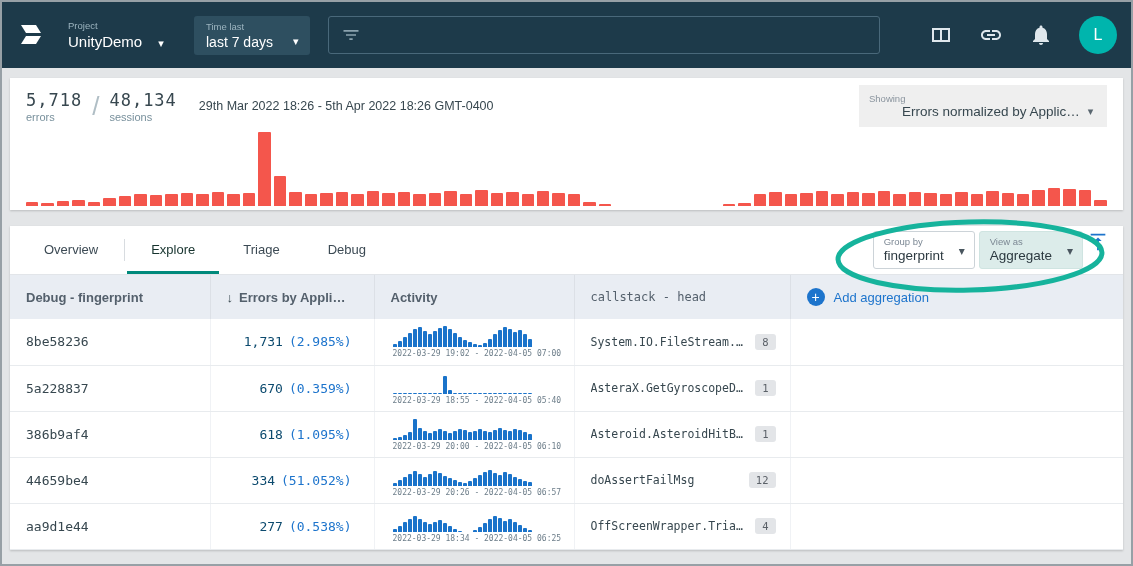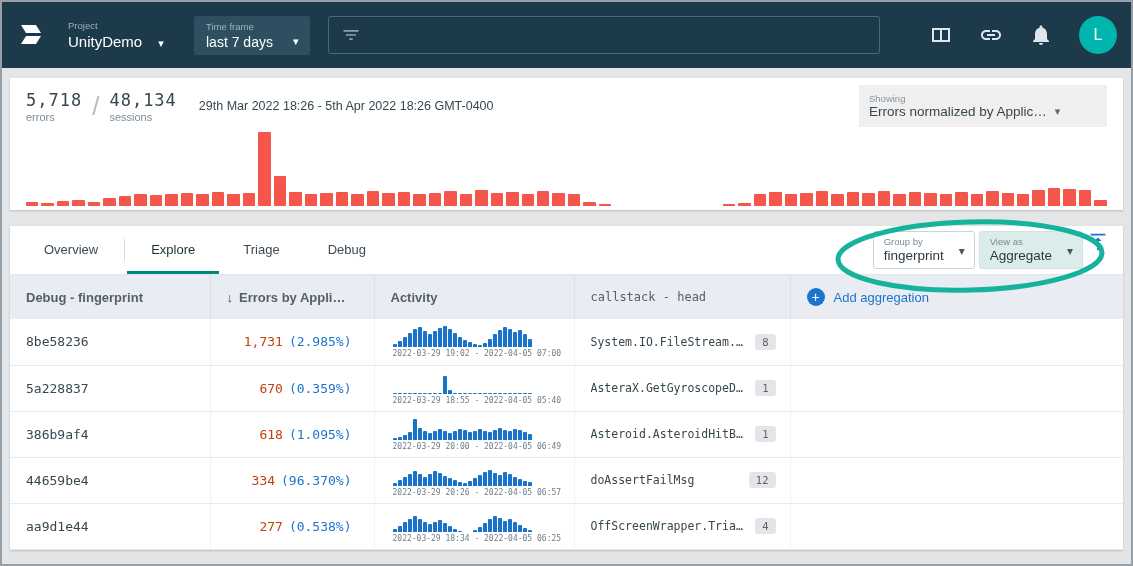--- a/index.html
+++ b/index.html
@@ -27,21 +27,21 @@
   
   .panel{background:#fff;margin:0 8px;box-shadow:0 1px 2px rgba(0,0,0,0.18);}
   .stats-panel{margin-top:10px;padding:8px 16px 4px;}
   .stats-row{display:flex;align-items:center;height:40px;}
   .stat-num{font-family:"DejaVu Sans Mono",monospace;font-size:17px;color:#37474f;letter-spacing:1px;}
   .stat-label{font-size:11px;color:#78909c;margin-top:1px;}
   .slash{font-size:26px;color:#b0bec5;margin:0 10px;font-weight:normal;}
   .date-range{margin-left:22px;font-size:12.5px;color:#37474f;}
   .showing{margin-left:auto;background:#efefef;padding:8px 10px;width:228px;cursor:pointer;}
   .showing-label{font-size:9.5px;color:#8a949e;}
-  .showing-value{font-size:13.5px;color:#37474f;display:flex;align-items:center;justify-content:flex-start;white-space:nowrap;}
+  .showing-value{font-size:13.5px;color:#37474f;display:flex;align-items:center;justify-content:flex-start;white-space:nowrap;margin-left:33px;}
   .showing-value .caret{color:#5a6770;margin-left:8px;}
   .histogram{height:76px;display:flex;align-items:flex-end;gap:3px;margin-top:4px;}
   .histogram .hbar{flex:1;background:#f4564c;border-radius:1px 1px 0 0;}
 
   
   .table-panel{margin-top:16px;}
   .tabs-row{height:48px;display:flex;align-items:center;border-bottom:1px solid #e2e5e9;padding:0 10px;}
   .tab{padding:0 24px;font-size:13px;color:#3c4a54;height:48px;line-height:48px;cursor:pointer;}
   .tab.active{box-shadow:inset 0 -3px 0 #00897b;color:#16332e;}
   .tab-divider{width:1px;height:22px;background:#d8dce0;margin:0 2px;}
@@ -62,21 +62,21 @@
   thead th:last-child{border-right:none;}
   .sort-arrow{color:#37474f;margin-right:6px;font-size:13px;}
   .add-agg{display:flex;align-items:center;gap:9px;color:#1d74cc;font-size:13px;font-weight:normal;cursor:pointer;}
   .plus-circle{width:18px;height:18px;border-radius:50%;background:#1d74cc;color:#fff;display:flex;
     align-items:center;justify-content:center;font-size:14px;line-height:1;flex:none;}
   tbody td{height:46px;border-bottom:1px solid #e8ebee;border-right:1px solid #f0f2f5;vertical-align:middle;
     box-sizing:border-box;background:#fff;}
   tbody td:last-child{border-right:none;}
   td.c1{padding-left:16px;font-family:"DejaVu Sans Mono",monospace;font-size:13px;color:#37474f;cursor:pointer;}
   td.c2{padding-right:22px;text-align:right;font-family:"DejaVu Sans Mono",monospace;font-size:13px;}
-  .cnt{color:#c2410c;}
+  .cnt{color:#0c4a6e;}
   .pct{color:#1d74cc;margin-left:6px;}
   td.c3{padding-left:18px;}
   .spark{display:flex;align-items:flex-end;gap:1px;height:22px;width:150px;}
   .spark div{width:4px;background:#1a73ca;border-radius:1px 1px 0 0;}
   .spark-cap{font-family:"DejaVu Sans Mono",monospace;font-size:8px;color:#6c7d89;margin-top:2px;white-space:nowrap;}
   td.c4{padding:0 14px 0 16px;}
   .c4-inner{display:flex;align-items:center;justify-content:space-between;gap:8px;}
   .cs{font-family:"DejaVu Sans Mono",monospace;font-size:11.5px;color:#37474f;white-space:nowrap;overflow:hidden;text-overflow:ellipsis;}
   .badge{background:#e3e5e8;border-radius:3px;padding:2px 7px;font-family:"DejaVu Sans Mono",monospace;
     font-size:10.5px;color:#5b6168;flex:none;}
@@ -95,21 +95,21 @@
       <path d="M10 18h15l-5 8H5z" fill="#ffffff"></path>
     </svg>
     <div class="proj">
       <div class="tb-label">Project</div>
       <div class="proj-value">
         <span>UnityDemo</span>
         <span class="caret">▾</span>
       </div>
     </div>
     <div class="timeframe">
-      <div class="tb-label">Time frame</div>
+      <div class="tb-label">Time last</div>
       <div class="tf-value">
         <span>last 7 days</span>
         <span class="caret">▾</span>
       </div>
     </div>
     <div class="filterbox">
       <svg width="20" height="20" viewBox="0 0 24 24">
         <path fill="#8ba2ae" d="M10 18h4v-2h-4v2zM3 6v2h18V6H3zm3 7h12v-2H6v2z"></path>
       </svg>
     </div>
@@ -387,33 +387,33 @@
                 <div style="height: 8px;"></div>
                 <div style="height: 10px;"></div>
                 <div style="height: 12px;"></div>
                 <div style="height: 10px;"></div>
                 <div style="height: 9px;"></div>
                 <div style="height: 11px;"></div>
                 <div style="height: 10px;"></div>
                 <div style="height: 8px;"></div>
                 <div style="height: 6px;"></div>
               </div>
-      <div class="spark-cap">2022-03-29 20:00 - 2022-04-05 06:49</div>
+      <div class="spark-cap">2022-03-29 20:00 - 2022-04-05 06:10</div>
     </td>
     <td class="c4">
       <div class="c4-inner">
         <span class="cs">Asteroid.AsteroidHitBy…</span>
         <span class="badge">1</span>
       </div>
     </td>
     <td class="c5"></td>
   </tr>
           <tr class="trow">
     <td class="c1"><span>44659be4</span></td>
-    <td class="c2"><span class="cnt">334</span><span class="pct">(96.370%)</span></td>
+    <td class="c2"><span class="cnt">334</span><span class="pct">(51.052%)</span></td>
     <td class="c3">
       <div class="spark">
                 <div style="height: 3px;"></div>
                 <div style="height: 6px;"></div>
                 <div style="height: 9px;"></div>
                 <div style="height: 12px;"></div>
                 <div style="height: 15px;"></div>
                 <div style="height: 12px;"></div>
                 <div style="height: 9px;"></div>
                 <div style="height: 12px;"></div>

